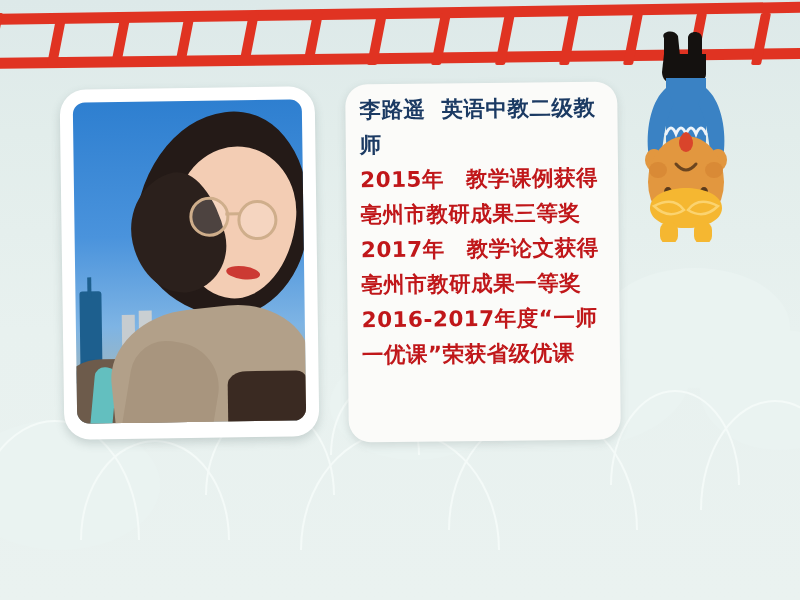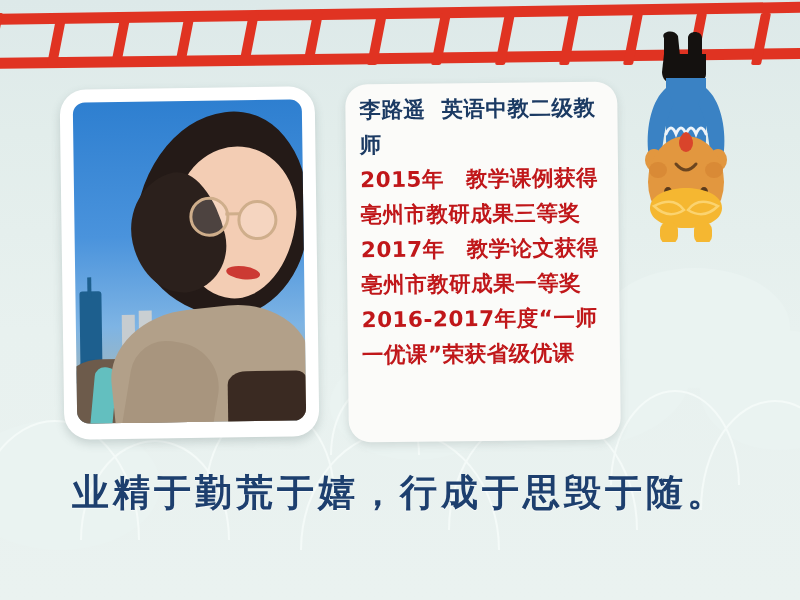--- a/index.html
+++ b/index.html
@@ -284,15 +284,14 @@
     </div>
   </div>
 
   <div class="text-card">
     <div class="card-line l-name">李路遥  英语中教二级教师</div>
     <div class="card-line l-red">2015年　教学课例获得亳州市教研成果三等奖</div>
     <div class="card-line l-red">2017年　教学论文获得亳州市教研成果一等奖</div>
     <div class="card-line l-red">2016-2017年度“一师一优课”荣获省级优课</div>
   </div>
 
-  <div class="motto">业精于勤荒于嬉，行成于思毁于随。</div>
 
 </div>
 
 </body></html>

